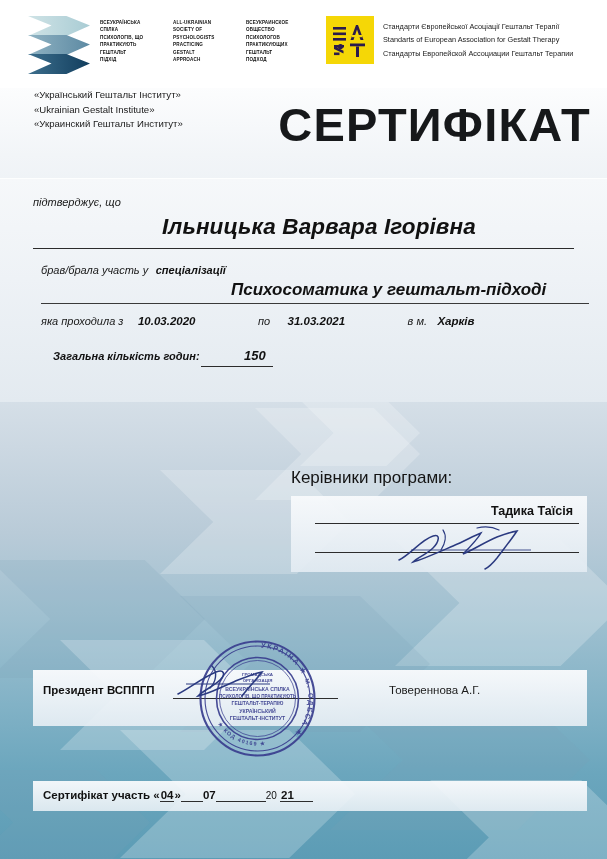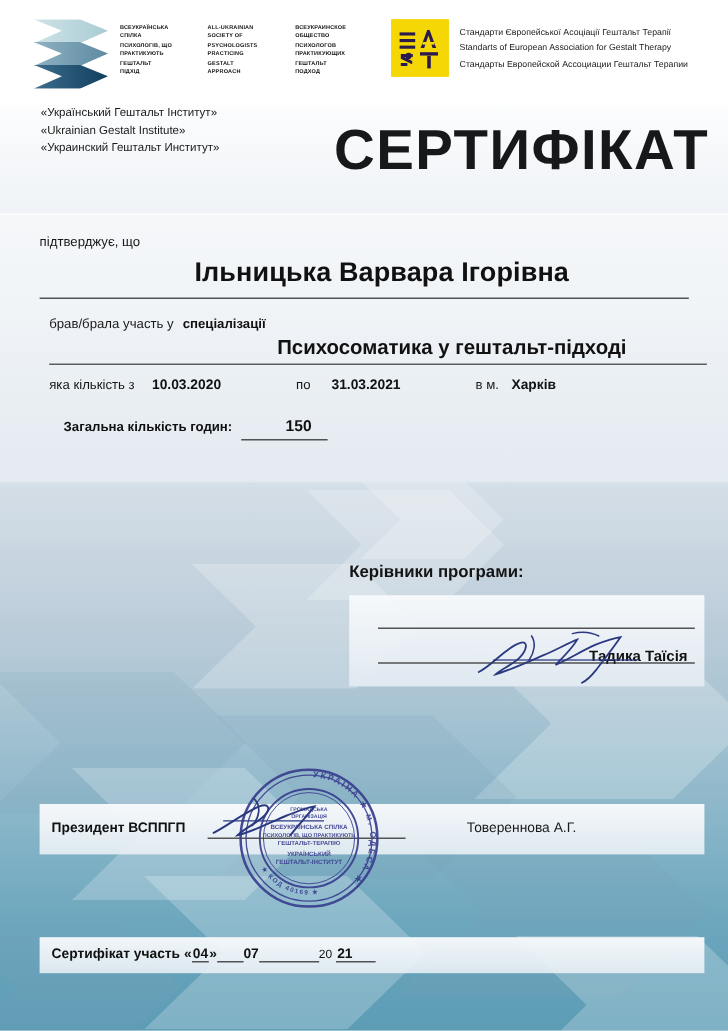--- a/index.html
+++ b/index.html
@@ -148,21 +148,21 @@
     background: linear-gradient(180deg,
       #f6f8fa 0%, #eef2f6 45%, #e3eaf0 100%);
     z-index: 3;
   }
   .panel-top-strip {
     position: absolute;
     top: 0; left: 0; right: 0; height: 1px;
     background: rgba(255,255,255,0.8);
   }
 
-  .row { position: absolute; }
+  .row { position: absolute; font-style: italic; }
 
   .lbl { font-size: 11px; color: #181818; }
   .lbl-b { font-size: 11px; color: #111; font-weight: 700; margin-left: 12px; }
 
   .name-big {
     font-size: 22.5px;
     font-weight: 700;
     color: #111;
     letter-spacing: 0.1px;
   }
@@ -187,43 +187,42 @@
     font-size: 13px;
     font-weight: 700;
     color: #111;
   }
 
   
   .leaders-title {
     position: absolute;
     top: 468px;
     left: 291px;
-    font-size: 14px;
-    font-weight: 700;
+    font-size: 17px;
+    font-weight: 400;
     color: #141414;
     z-index: 4;
     text-align: center;
   }
   .leaders-panel {
     position: absolute;
     top: 496px;
     left: 291px;
     width: 296px;
     height: 76px;
     background: linear-gradient(180deg, rgba(248,250,252,0.94), rgba(228,236,243,0.90));
     z-index: 4;
   }
   .leader-name {
     position: absolute;
     top: 8px;
     right: 14px;
     font-size: 12.5px;
     font-weight: 700;
     color: #111;
-    margin-top: 36px;
   }
   .leader-rule {
     position: absolute;
     left: 24px;
     right: 8px;
     height: 1px;
     background: #2c2c2c;
   }
   .signature {
     position: absolute;
@@ -234,21 +233,21 @@
     z-index: 6;
     pointer-events: none;
   }
 
   
   .pres-panel {
     position: absolute;
     top: 670px;
     left: 33px;
     width: 554px;
-    height: 42px;
+    height: 56px;
     background: linear-gradient(180deg, rgba(250,251,253,0.95), rgba(232,239,245,0.90));
     z-index: 4;
   }
   .pres-label {
     position: absolute;
     top: 14px;
     left: 10px;
     font-size: 11.5px;
     font-weight: 700;
     color: #111;
@@ -420,21 +419,21 @@
 
     <div class="row" style="top:82px; left:41px;">
       <span class="lbl">брав/брала участь у</span>
       <span class="lbl-b" style="margin-left:3px;">спеціалізації</span>
     </div>
 
     <div class="row spec-big" style="top:102px; left:231px;">Психосоматика у гештальт-підході</div>
     <div class="rule rule-thin" style="top:125px; left:41px; width:548px;"></div>
 
     <div class="row" style="top:133px; left:41px; width:520px;">
-      <span class="lbl">яка кількість  з</span>
+      <span class="lbl">яка проходила  з</span>
       <span class="val-b" style="margin-left:10px;">10.03.2020</span>
       <span class="lbl" style="margin-left:58px;">по</span>
       <span class="val-b" style="margin-left:13px;">31.03.2021</span>
       <span class="lbl" style="margin-left:58px;">в  м.</span>
       <span class="val-b" style="margin-left:6px;">Харків</span>
     </div>
 
     <div class="row" style="top:168px; left:41px;">
       <span class="lbl-b">Загальна кількість годин:</span>
       <span class="val-hours" style="margin-left:40px;">150</span>

